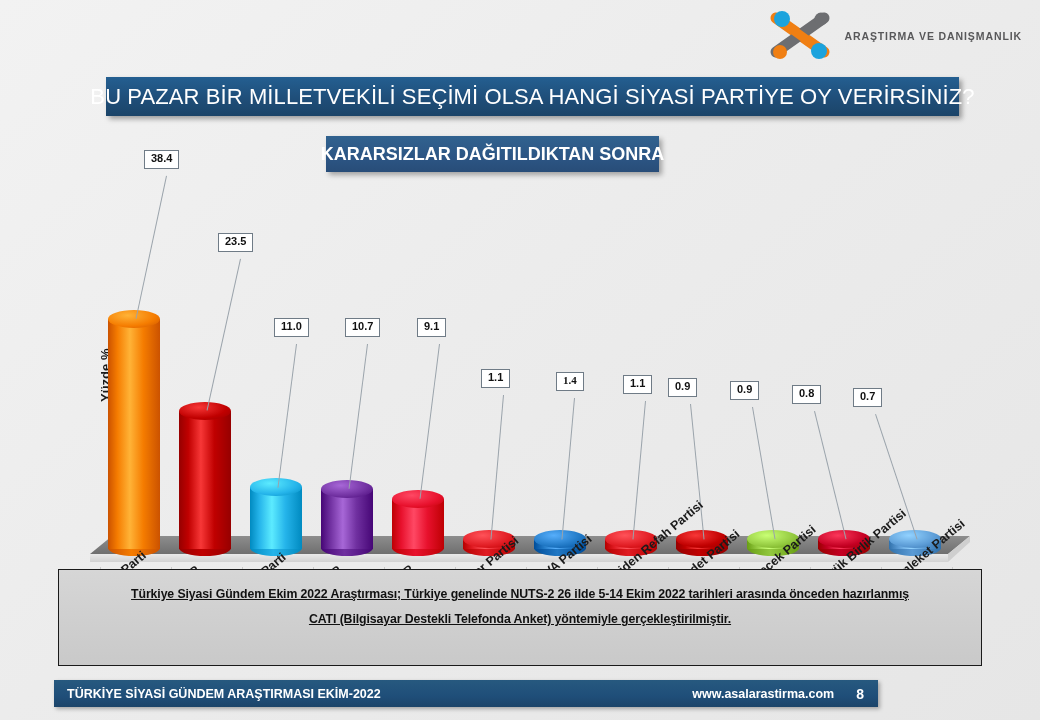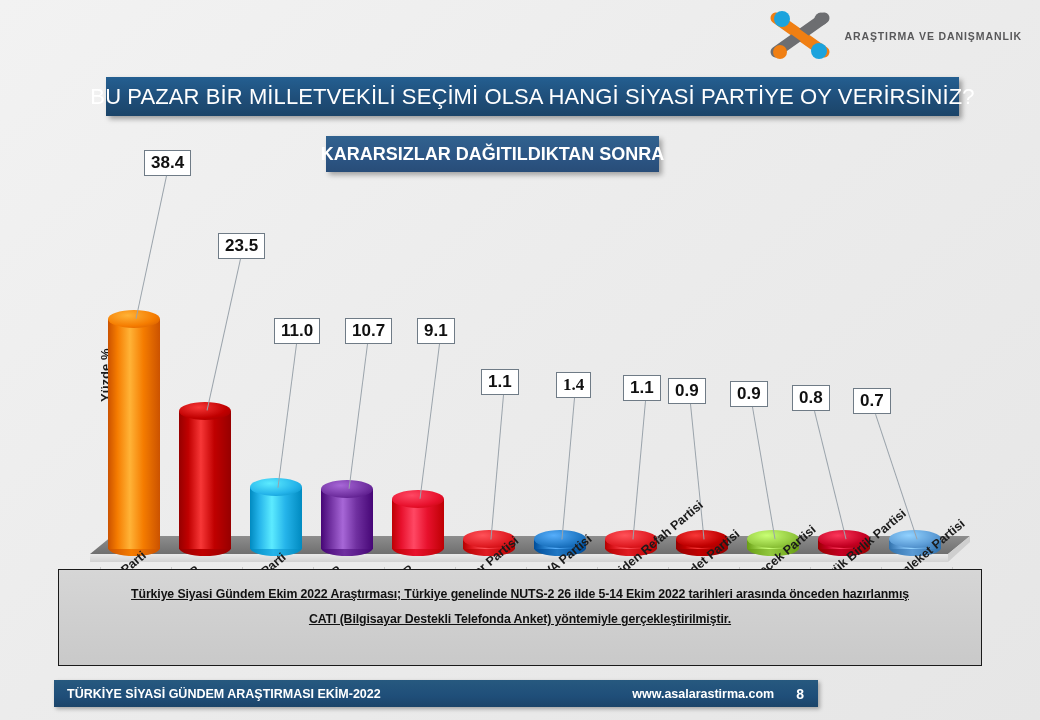--- a/index.html
+++ b/index.html
@@ -89,21 +89,21 @@
   }
   .cyl .bot{
     position:absolute; left:0; right:0; bottom:0; height:16px;
     border-radius:50%;
   }
 
   
   .callout{
     position:absolute; background:#ffffff; border:1.4px solid #6f7b86;
     padding:1px 6px 2px 6px;
-    font-size:17px; font-weight:bold; color:#111;
+    font-size:11px; font-weight:bold; color:#111;
     line-height:1.25; white-space:nowrap;
   }
   .leader{ position:absolute; background:#9aa3ab; width:1.4px; transform-origin:top center; }
 
   
   .cats{ position:absolute; left:0; top:446px; width:1040px; height:120px; }
   .cat{
     position:absolute; font-size:12.5px; font-weight:bold; color:#1b1b1b;
     transform:rotate(-40deg); transform-origin:left top; white-space:nowrap;
   }
@@ -117,21 +117,21 @@
     text-align:center;
   }
   .footnote p{
     font-size:12.3px; font-weight:bold; color:#111; line-height:2.05;
     letter-spacing:-0.1px;
     text-decoration:underline;
   }
 
   
   .footer{
-    position:absolute; left:54px; top:680px; width:764px; height:27px;
+    position:absolute; left:54px; top:680px; width:824px; height:27px;
     background:linear-gradient(180deg,#27597f 0%,#1f4e79 60%,#1c4469 100%);
     box-shadow:2px 2px 4px rgba(0,0,0,0.3);
     display:flex; align-items:center; justify-content:space-between;
     padding:0 14px 0 13px;
   }
   .footer span{ color:#fff; font-size:12.5px; font-weight:bold; }
   .footer .right{ display:flex; align-items:center; gap:22px; }
   .footer .pg{ font-size:14px; }
 </style>
 </head>

